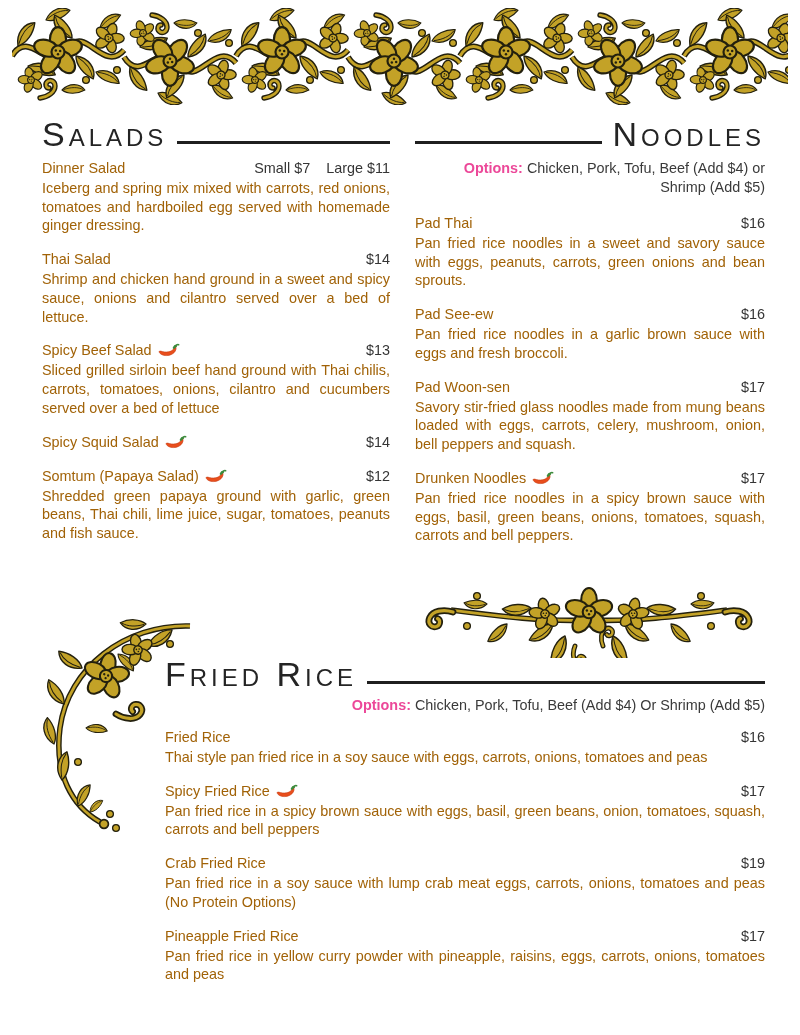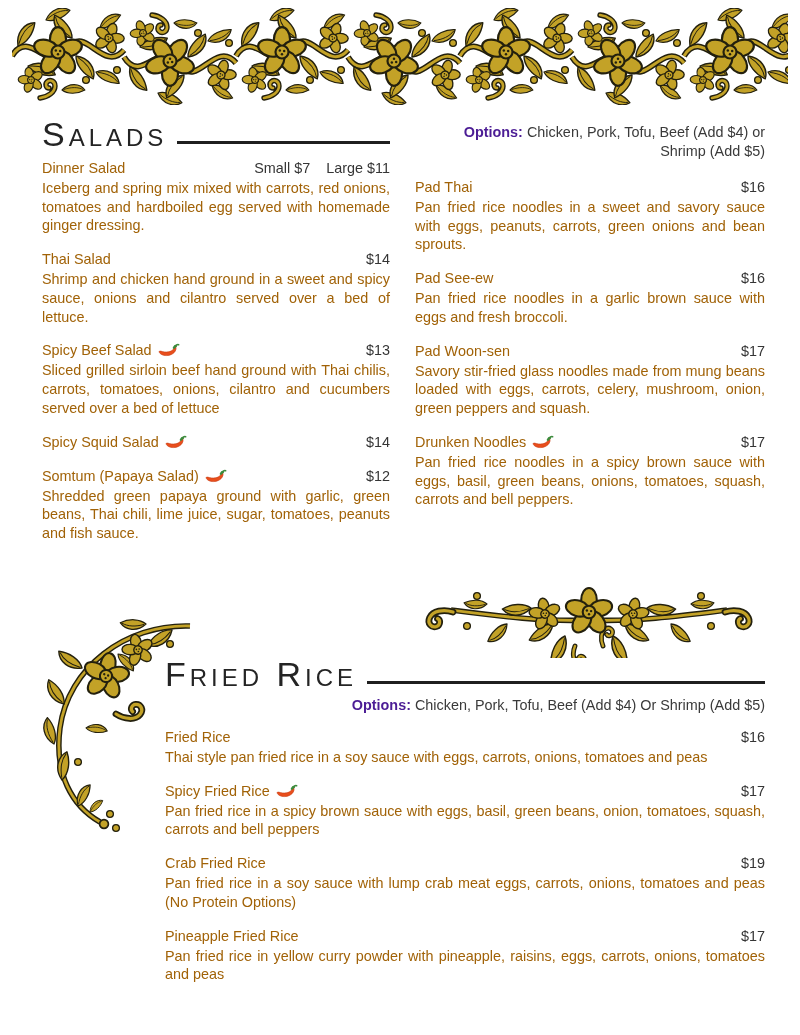--- a/index.html
+++ b/index.html
@@ -25,21 +25,21 @@
   .sec-head h1{
     margin:0;font-variant:small-caps;font-weight:400;font-size:34px;
     line-height:36px;letter-spacing:4px;color:#242424;white-space:nowrap;
   }
   .rule{flex:1;border-bottom:3px solid #1f1f1f;margin-bottom:8px;}
 
   
   .options{
     text-align:right;margin:7px 0 17px;font-size:14.4px;line-height:1.32;color:#3a3a3a;
   }
-  .options b{font-weight:bold;color:#4c1d95;}
+  .options b{font-weight:bold;color:#ec4899;}
   .fried .options{margin:4px 0 13px;}
 
   
   .item-list{margin-top:7px;}
   .item{margin-bottom:15px;font-size:14.4px;}
   .item-head{display:flex;align-items:center;line-height:1.32;}
   .item-name{white-space:nowrap;color:#a16207;}
   .chili{width:22px;height:15px;margin-left:6px;flex:0 0 auto;}
   .item-price{margin-left:auto;white-space:pre;color:#353535;text-align:center;}
   .item-desc{margin:1px 0 0;text-align:justify;line-height:1.3;color:#a16207;}
@@ -169,20 +169,24 @@
               <use href="#o-chili"></use>
             </svg>
       <span class="item-price">$12</span>
     </div>
     <p class="item-desc">Shredded green papaya ground with garlic, green beans, Thai chili, lime juice, sugar, tomatoes, peanuts and fish sauce.</p>
   </div>
 </div>
   </section>
 
   <section class="col-right">
+    <div class="sec-head">
+      <div class="rule"></div>
+      <h1>Noodles</h1>
+    </div>
     <p class="options"><b>Options:</b><span> Chicken, Pork, Tofu, Beef (Add $4) or Shrimp (Add $5)</span></p>
     <div class="item-list">
   <div class="item">
     <div class="item-head">
       <span class="item-name">Pad Thai</span>
 
       <span class="item-price">$16</span>
     </div>
     <p class="item-desc">Pan fried rice noodles in a sweet and savory sauce with eggs, peanuts, carrots, green onions and bean sprouts.</p>
   </div>
@@ -195,21 +199,21 @@
     </div>
     <p class="item-desc">Pan fried rice noodles in a garlic brown sauce with eggs and fresh broccoli.</p>
   </div>
 
   <div class="item">
     <div class="item-head">
       <span class="item-name">Pad Woon-sen</span>
 
       <span class="item-price">$17</span>
     </div>
-    <p class="item-desc">Savory stir-fried glass noodles made from mung beans loaded with eggs, carrots, celery, mushroom, onion, green peppers and squash.</p>
+    <p class="item-desc">Savory stir-fried glass noodles made from mung beans loaded with eggs, carrots, celery, mushroom, onion, bell peppers and squash.</p>
   </div>
 
   <div class="item">
     <div class="item-head">
       <span class="item-name">Drunken Noodles</span>
       <svg class="chili" viewBox="0 0 23 15">
               <use href="#o-chili"></use>
             </svg>
       <span class="item-price">$17</span>
     </div>

